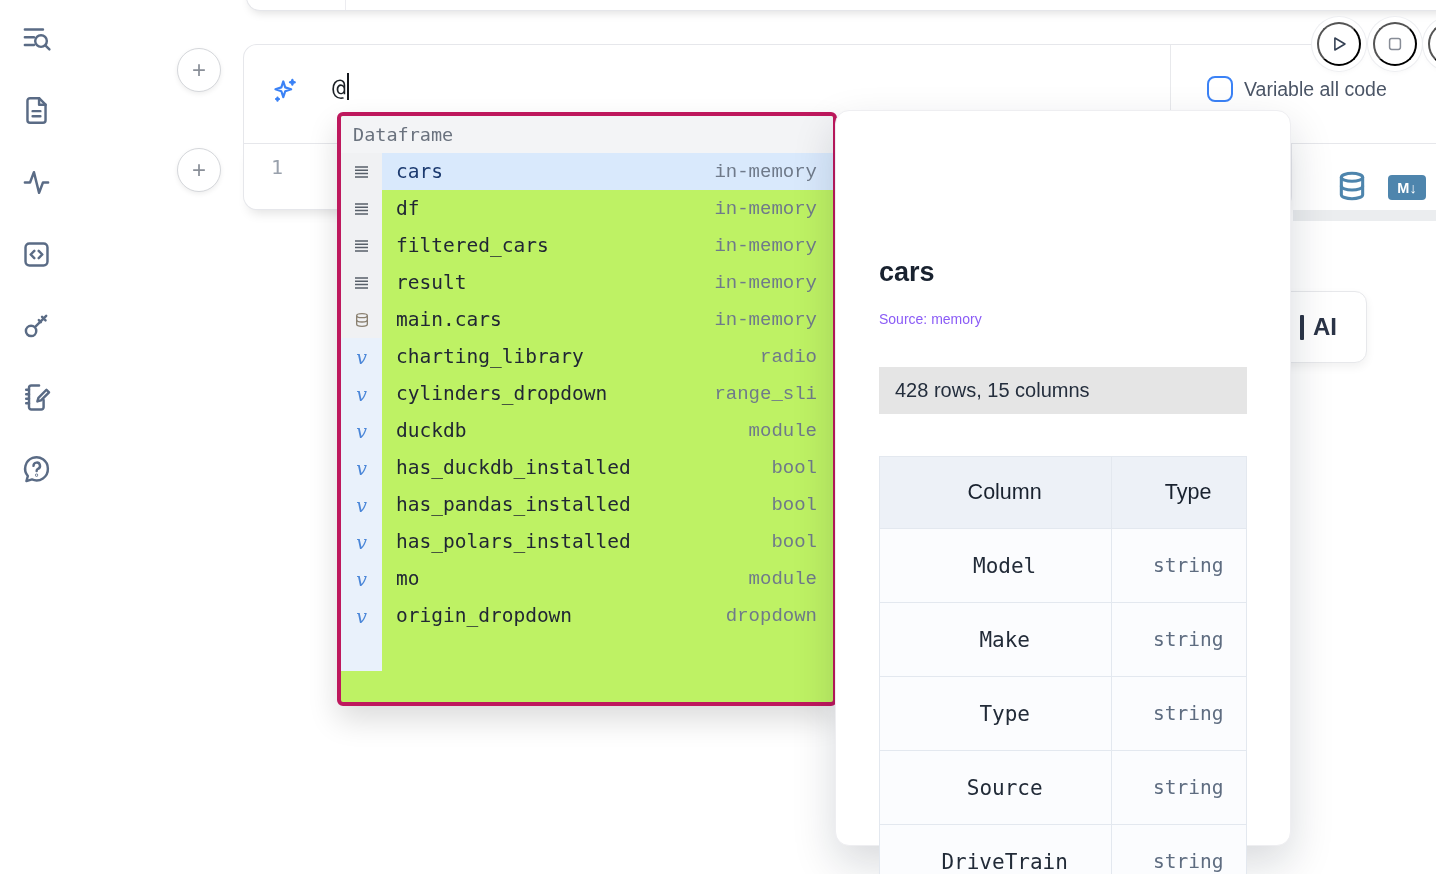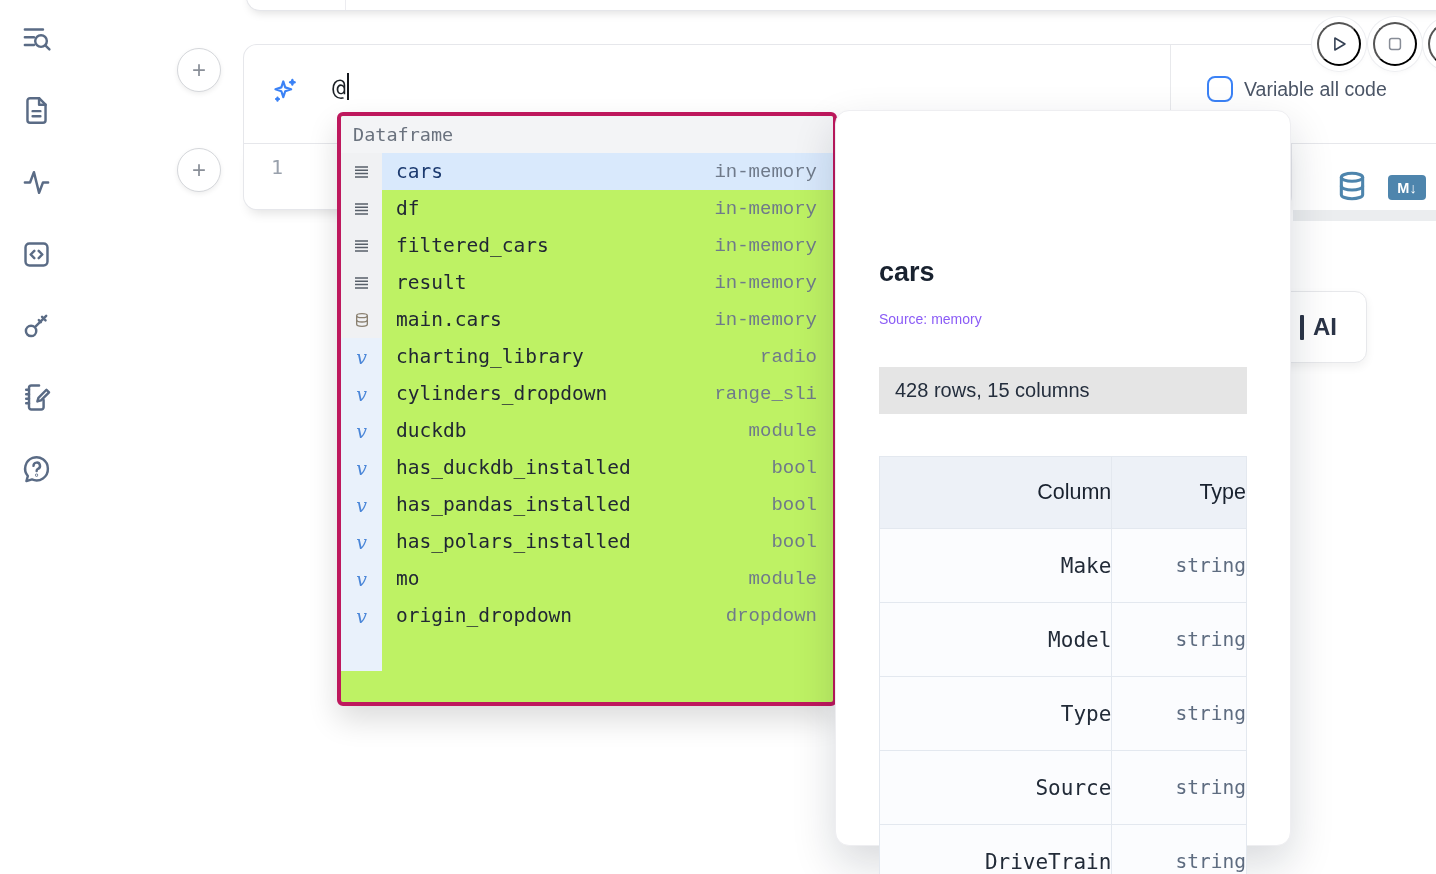--- a/index.html
+++ b/index.html
@@ -80,21 +80,21 @@
 
   
   #popup { position:absolute; left:835px; top:110px; width:456px; height:736px; background:#fff;
     border:1px solid #eeeef1; border-radius:14px; box-shadow:0 18px 44px rgba(15,23,42,.16); z-index:30; }
   #popup-title { position:absolute; left:43px; top:146px; font-size:27px; font-weight:bold; color:#19222f; }
   #popup-source { position:absolute; left:43px; top:200px; font-size:14px; color:#8b5cf6; }
   #popup-badge { position:absolute; left:43px; top:256px; width:368px; height:47px; background:#e5e5e5; border-radius:0;
     font-size:20px; color:#242e3d; line-height:47px; padding-left:16px; }
   #popup-tablewrap { position:absolute; left:43px; top:345px; width:369px; height:467px; overflow:hidden; }
   #popup-table { border-collapse:collapse; width:368px; }
-  #popup-table th, #popup-table td { border:1px solid #e3e8ef; text-align:right; }
+  #popup-table th, #popup-table td { border:1px solid #e3e8ef; text-align:center; }
   #popup-table th { height:72px; background:#edf1f7; font-size:21.5px; font-weight:normal; color:#19222f; padding-left:18px; }
   #popup-table td { height:74px; background:#fbfcfe; padding-left:18px; }
   #popup-table .c-col { width:233px; }
   #popup-table .c-typ { width:135px; }
   #popup-table td.c-col { font-family:"DejaVu Sans Mono", monospace; font-size:21px; color:#222b38; }
   #popup-table td.c-typ { font-family:"DejaVu Sans Mono", monospace; font-size:19.5px; color:#5e6c80; }
 </style>
 </head>
 <body>
 
@@ -324,25 +324,25 @@
     <div id="popup-source">Source: memory</div>
     <div id="popup-badge">428 rows, 15 columns</div>
     <div id="popup-tablewrap">
       <table id="popup-table">
         <tbody>
             <tr>
           <th class="c-col">Column</th>
           <th class="c-typ">Type</th>
         </tr>
         <tr>
+          <td class="c-col">Model</td>
+              <td class="c-typ">string</td>
+        </tr>
+        <tr>
           <td class="c-col">Make</td>
-              <td class="c-typ">string</td>
-        </tr>
-        <tr>
-          <td class="c-col">Model</td>
               <td class="c-typ">string</td>
         </tr>
         <tr>
           <td class="c-col">Type</td>
               <td class="c-typ">string</td>
         </tr>
         <tr>
           <td class="c-col">Source</td>
               <td class="c-typ">string</td>
         </tr>

